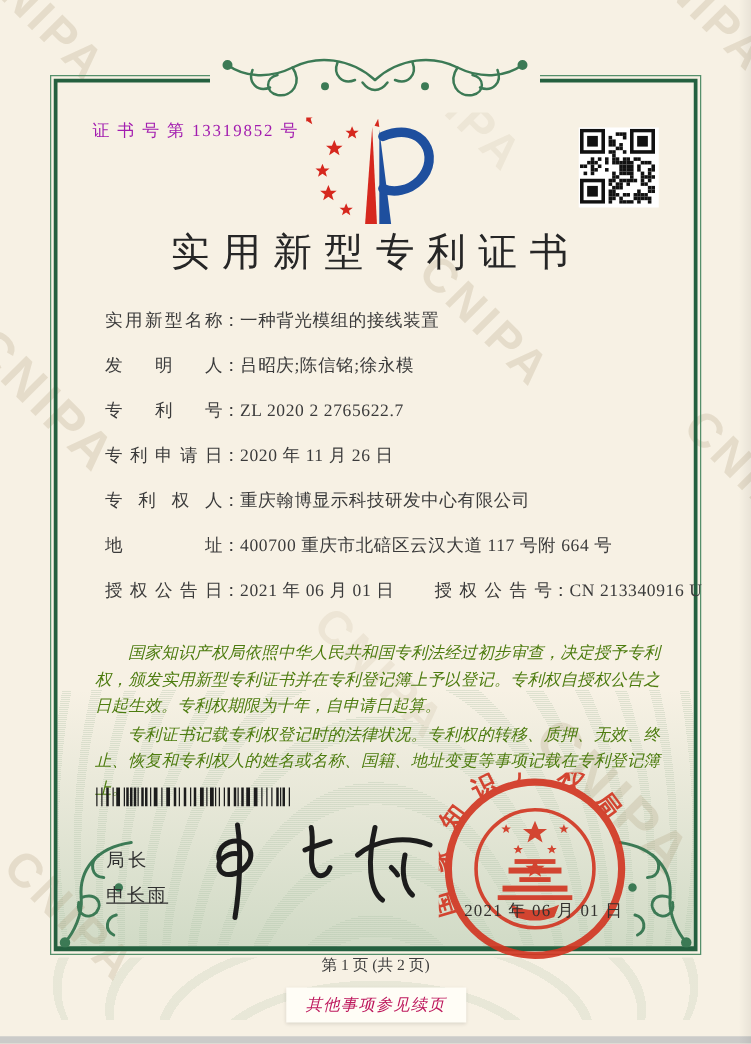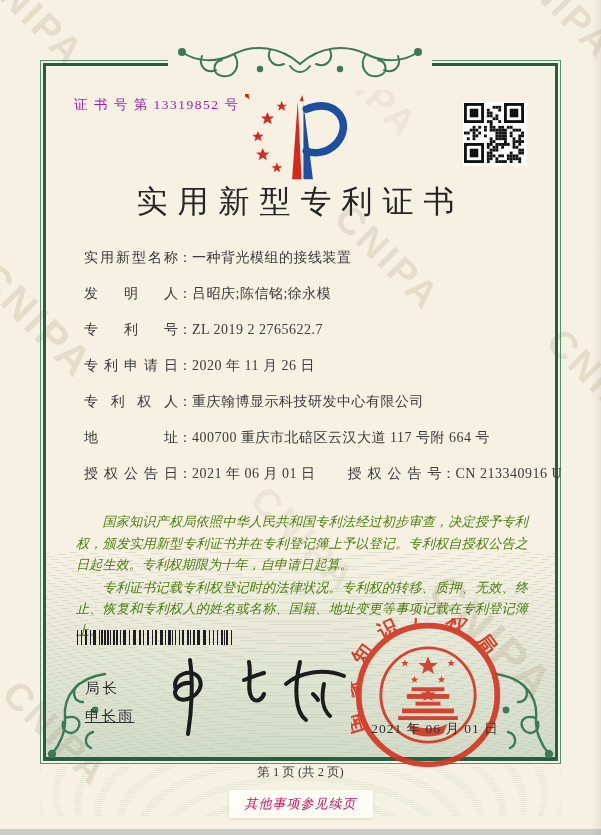--- a/index.html
+++ b/index.html
@@ -290,21 +290,21 @@
 <div class="title">实用新型专利证书</div>
 
 <div class="fields">
   <div class="frow">
     <span class="flabel">实用新型名称</span><span class="fcolon">：</span><span class="fvalue">一种背光模组的接线装置</span>
   </div>
   <div class="frow">
     <span class="flabel">发明人</span><span class="fcolon">：</span><span class="fvalue">吕昭庆;陈信铭;徐永模</span>
   </div>
   <div class="frow">
-    <span class="flabel">专利号</span><span class="fcolon">：</span><span class="fvalue">ZL 2019 2 2765622.7</span>
+    <span class="flabel">专利号</span><span class="fcolon">：</span><span class="fvalue">ZL 2020 2 2765622.7</span>
   </div>
   <div class="frow">
     <span class="flabel">专利申请日</span><span class="fcolon">：</span><span class="fvalue">2020 年 11 月 26 日</span>
   </div>
   <div class="frow">
     <span class="flabel">专利权人</span><span class="fcolon">：</span><span class="fvalue">重庆翰博显示科技研发中心有限公司</span>
   </div>
   <div class="frow">
     <span class="flabel">地址</span><span class="fcolon">：</span><span class="fvalue">400700 重庆市北碚区云汉大道 117 号附 664 号</span>
   </div>

